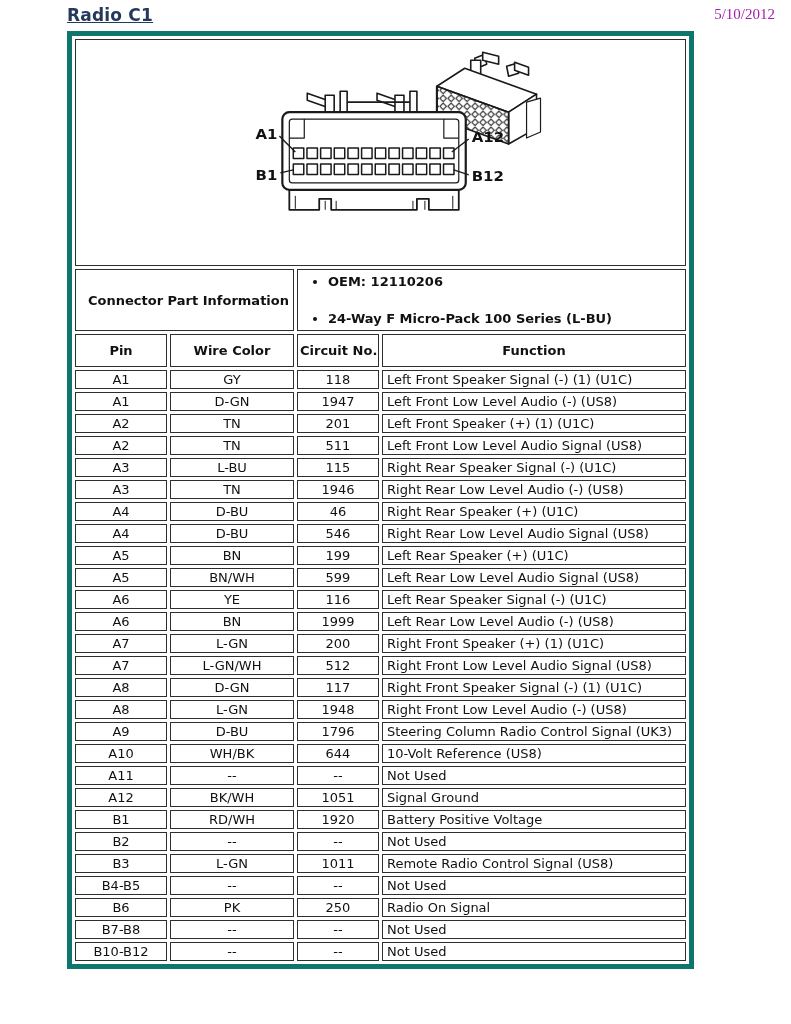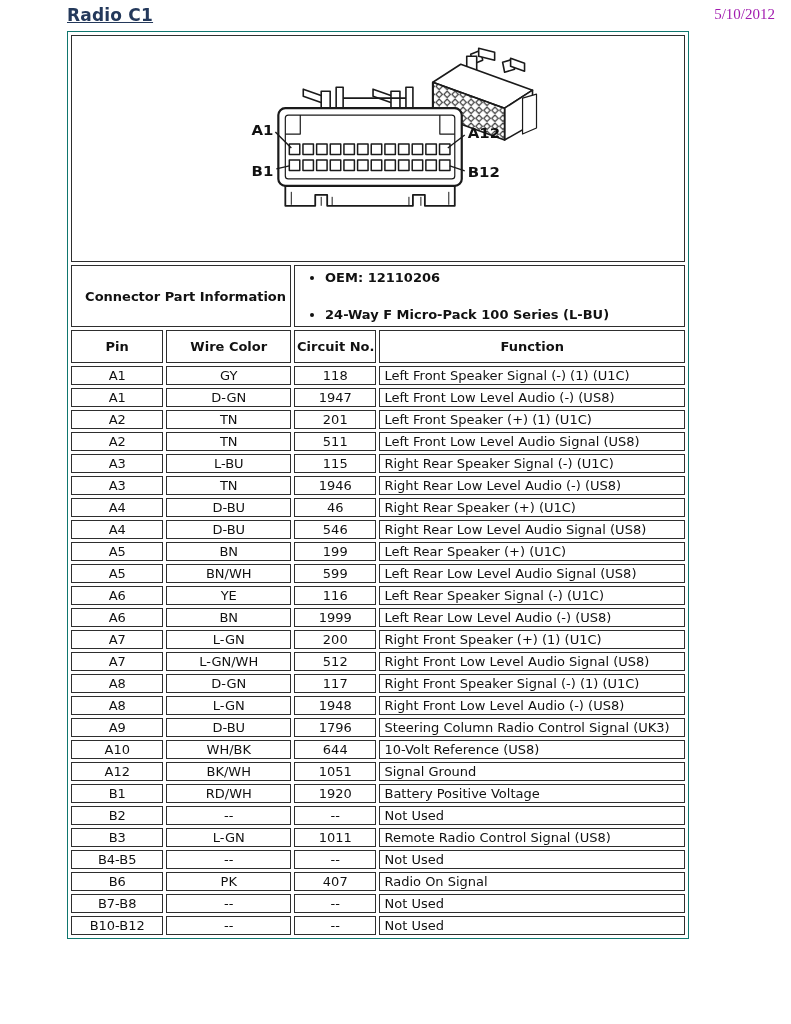--- a/index.html
+++ b/index.html
@@ -14,21 +14,21 @@
   .page-title {
     margin:0; font-size:17px; font-weight:bold; color:#24395B;
     text-decoration:underline; letter-spacing:0.2px;
   }
   .page-date {
     font-family:"Liberation Serif","DejaVu Serif",serif;
     font-size:15px; color:#a21caf; padding-top:1px;
   }
   table.main {
     border-collapse:separate; border-spacing:3px;
-    border:1px solid #0f766e; background:#fff;
+    border:5px solid #0f766e; background:#fff;
     width:622px; table-layout:fixed;
   }
   table.main td, table.main th {
     border:1px solid #2e2e2e; background:#fff;
     font-size:13px; line-height:15px; padding:1px 4px;
     overflow:hidden; white-space:nowrap;
   }
   td.diagram-cell { height:224px; padding:0; text-align:center; vertical-align:middle; }
   td.partinfo-label {
     height:62px; text-align:right; vertical-align:middle;
@@ -278,20 +278,26 @@
           <td class="c2">1796</td>
           <td class="c3">Steering Column Radio Control Signal (UK3)</td>
         </tr>
         <tr>
           <td class="c0">A10</td>
           <td class="c1">WH/BK</td>
           <td class="c2">644</td>
           <td class="c3">10-Volt Reference (US8)</td>
         </tr>
         <tr>
+          <td class="c0">A11</td>
+          <td class="c1">--</td>
+          <td class="c2">--</td>
+          <td class="c3">Not Used</td>
+        </tr>
+        <tr>
           <td class="c0">A12</td>
           <td class="c1">BK/WH</td>
           <td class="c2">1051</td>
           <td class="c3">Signal Ground</td>
         </tr>
         <tr>
           <td class="c0">B1</td>
           <td class="c1">RD/WH</td>
           <td class="c2">1920</td>
           <td class="c3">Battery Positive Voltage</td>
@@ -310,21 +316,21 @@
         </tr>
         <tr>
           <td class="c0">B4-B5</td>
           <td class="c1">--</td>
           <td class="c2">--</td>
           <td class="c3">Not Used</td>
         </tr>
         <tr>
           <td class="c0">B6</td>
           <td class="c1">PK</td>
-          <td class="c2">407</td>
+          <td class="c2">250</td>
           <td class="c3">Radio On Signal</td>
         </tr>
         <tr>
           <td class="c0">B7-B8</td>
           <td class="c1">--</td>
           <td class="c2">--</td>
           <td class="c3">Not Used</td>
         </tr>
         <tr>
           <td class="c0">B10-B12</td>

